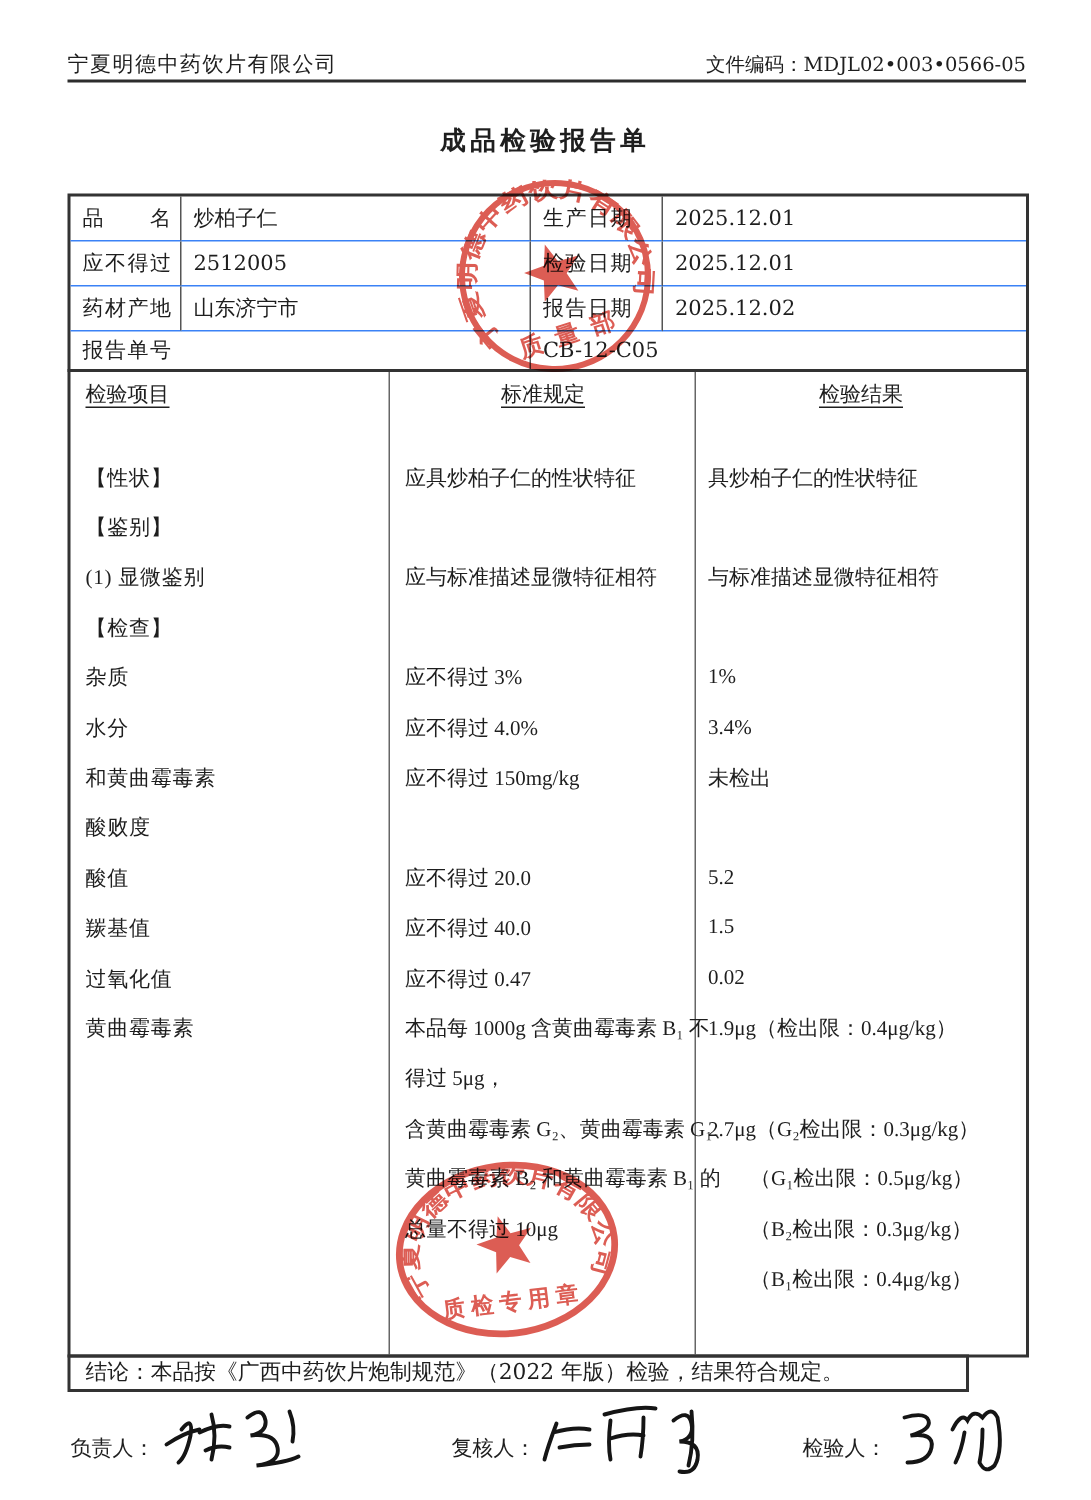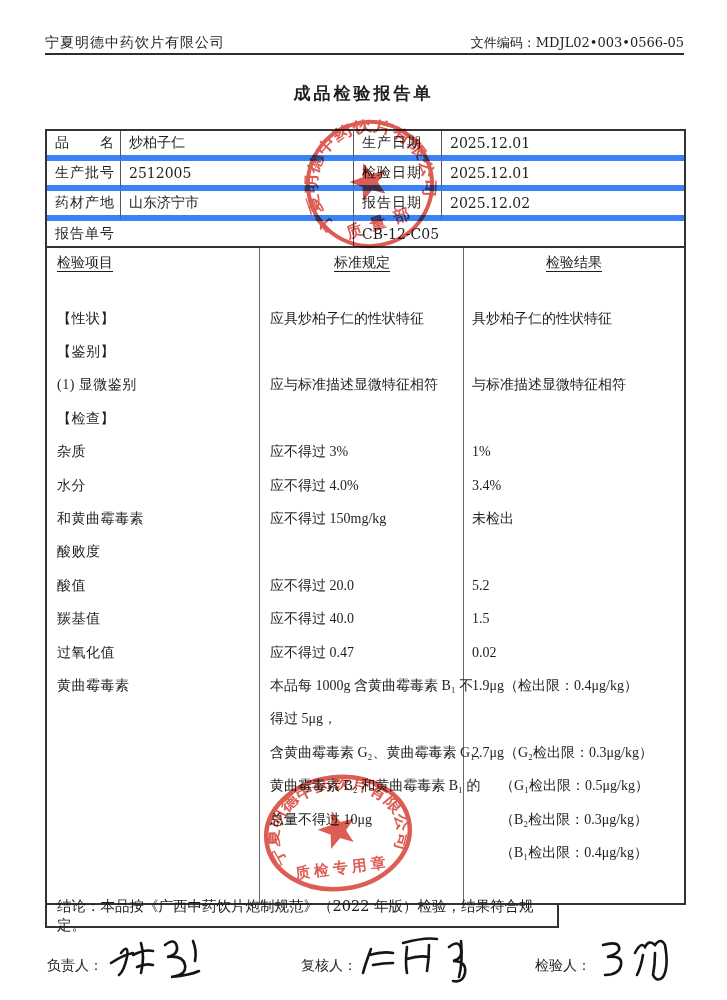--- a/index.html
+++ b/index.html
@@ -16,43 +16,43 @@
   .header-rule{position:absolute; left:45px; top:53px; width:639px; height:2px; background:#2d2d2d;}
   
   .report-title{position:absolute; left:0; top:82px; width:727px; text-align:center;
     font-size:17px; font-weight:bold; letter-spacing:3px;}
   
   .itable{position:absolute; left:45px; top:129px; width:637px; height:115px;
     border:2px solid #333; display:grid;
     grid-template-columns:74px 233px 88px 1fr;
     grid-template-rows:30px 30px 30px 1fr;
     font-size:14px;}
-  .itable > div{display:flex; align-items:center; border-right:1px solid #555; border-bottom:6px solid #3b82f6; padding:0 8px; white-space:pre;}
+  .itable > div{display:flex; align-items:center; border-right:1px solid #555; border-bottom:1px solid #3b82f6; padding:0 8px; white-space:pre;}
   .itable > div.cX{border-right:none;}
   .itable > div.rX{border-bottom:none;}
   .itable .lab{letter-spacing:1px;}
   .itable .span2a{grid-column:1 / 3;}
   .itable .span2b{grid-column:3 / 5;}
   
   .mtable{position:absolute; left:45px; top:246px; width:637px; height:655px; border:2px solid #333;}
   .vline{position:absolute; top:0; bottom:0; width:1px; background:#666;}
   .vline.v1{left:212px;} .vline.v2{left:416px;}
   .mgrid{position:absolute; left:0; top:0; width:100%;
     display:grid; grid-template-columns:213px 204px 220px;
     grid-template-rows:30px 24px; grid-auto-rows:33.4px; font-size:14px;}
   .mgrid > div{display:flex; align-items:center; white-space:pre; overflow:visible;font-family:Liberation Serif, serif;}
   .mh{text-decoration:underline; text-underline-offset:4px;}
   .mh.h1{padding-left:10px;}
   .mh.h2,.mh.h3{justify-content:center;}
   .cell.c1{padding-left:10px; letter-spacing:0.5px;}
   .cell.c2{padding-left:10px;}
   .cell.c3{padding-left:8px;}
   
-  .conclusion{position:absolute; left:45px; top:903px; width:514px; height:25px;
-    border:2px solid #333; display:flex; align-items:center; padding-left:10px;
+  .conclusion{position:absolute; left:45px; top:903px; width:601px; height:25px;
+    border:2px solid #333; display:flex; padding-left:10px;
     box-sizing:border-box; font-size:14.5px;}
   .sig-row{position:absolute; left:45px; top:933px; width:639px; height:60px;
     display:flex; align-items:flex-start; font-size:14px;}
   .sig-group{display:flex; align-items:flex-start;}
   .sig-label{padding-top:4px; white-space:pre;margin-top:20px;}
   .sig-svg{margin-top:0;}
   
   .stamp{position:absolute; mix-blend-mode:multiply; opacity:0.88;}
   .stamp text{font-family:"DejaVu Serif","Liberation Serif",serif; fill:#d8463c;}
 </style>
@@ -68,21 +68,21 @@
   <div class="header-rule"></div>
 
   <div class="report-title">成品检验报告单</div>
 
   <div class="itable">
     <div class="lab">品　　名</div>
     <div class="val">炒柏子仁</div>
     <div class="lab">生产日期</div>
     <div class="val cX">2025.12.01</div>
 
-    <div class="lab">生产批号</div>
+    <div class="lab">应不得过</div>
     <div class="val">2512005</div>
     <div class="lab">检验日期</div>
     <div class="val cX">2025.12.01</div>
 
     <div class="lab">药材产地</div>
     <div class="val">山东济宁市</div>
     <div class="lab">报告日期</div>
     <div class="val cX">2025.12.02</div>
 
     <div class="lab span2a rX">报告单号</div>

